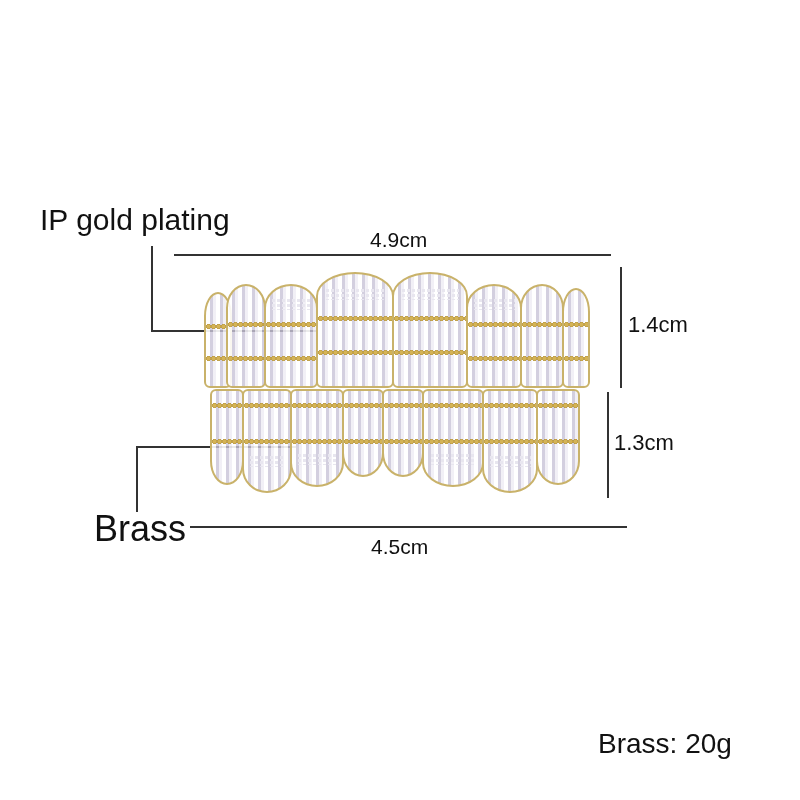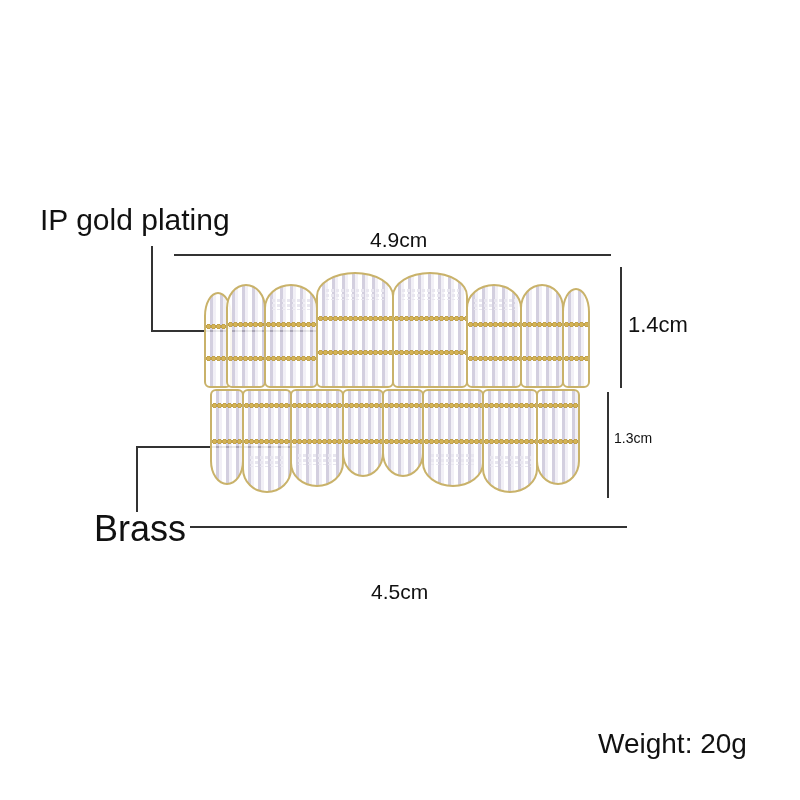--- a/index.html
+++ b/index.html
@@ -15,24 +15,24 @@
   .lower .tooth { border-radius:6px 6px 50% 50% / 6px 6px 24px 24px; }
   .cap-dots { position:absolute; left:10%; right:10%; height:12px;
       background: radial-gradient(circle, #e8e6ef 1.5px, transparent 2px) 0 0/5px 5px; }
 </style>
 </head>
 <body>
 
 <div class="lbl" style="left:40px;top:203px;font-size:30px;">IP gold plating</div>
 <div class="lbl" style="left:370px;top:228px;font-size:21px;">4.9cm</div>
 <div class="lbl" style="left:628px;top:312px;font-size:22px;">1.4cm</div>
-<div class="lbl" style="left:614px;top:430px;font-size:14px;">1.3cm</div>
+<div class="lbl" style="left:614px;top:430px;font-size:22px;">1.3cm</div>
 <div class="lbl" style="left:94px;top:508px;font-size:36px;">Brass</div>
-<div class="lbl" style="left:371px;top:535px;font-size:21px;margin-top:45px;">4.5cm</div>
-<div class="lbl" style="left:598px;top:728px;font-size:28px;">Weight: 20g</div>
+<div class="lbl" style="left:371px;top:535px;font-size:21px;">4.5cm</div>
+<div class="lbl" style="left:598px;top:728px;font-size:28px;">Brass: 20g</div>
 
 <div class="line" style="left:174px;top:254px;width:437px;height:2px;"></div>
 <div class="line" style="left:620px;top:267px;width:2px;height:121px;"></div>
 <div class="line" style="left:607px;top:392px;width:2px;height:106px;"></div>
 <div class="line" style="left:190px;top:526px;width:437px;height:2px;"></div>
 <div class="line" style="left:151px;top:246px;width:2px;height:86px;"></div>
 <div class="line" style="left:151px;top:330px;width:165px;height:2px;"></div>
 <div class="line" style="left:136px;top:446px;width:2px;height:66px;"></div>
 <div class="line" style="left:136px;top:446px;width:160px;height:2px;"></div>
 

